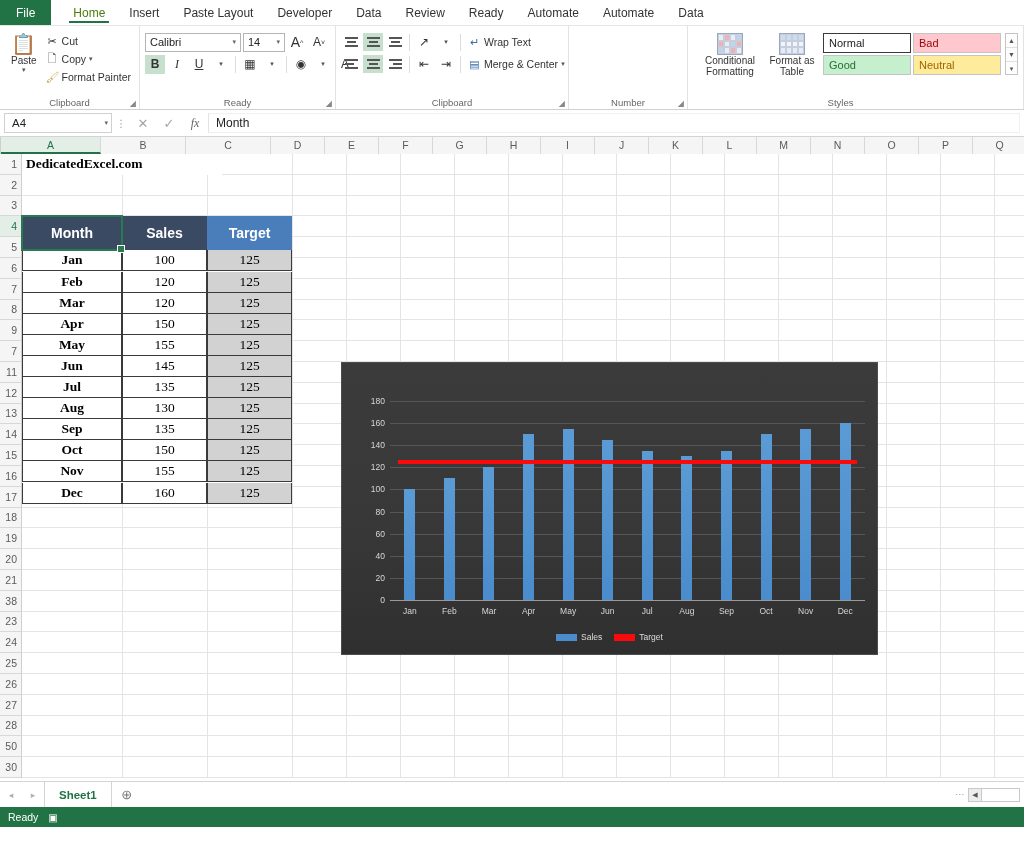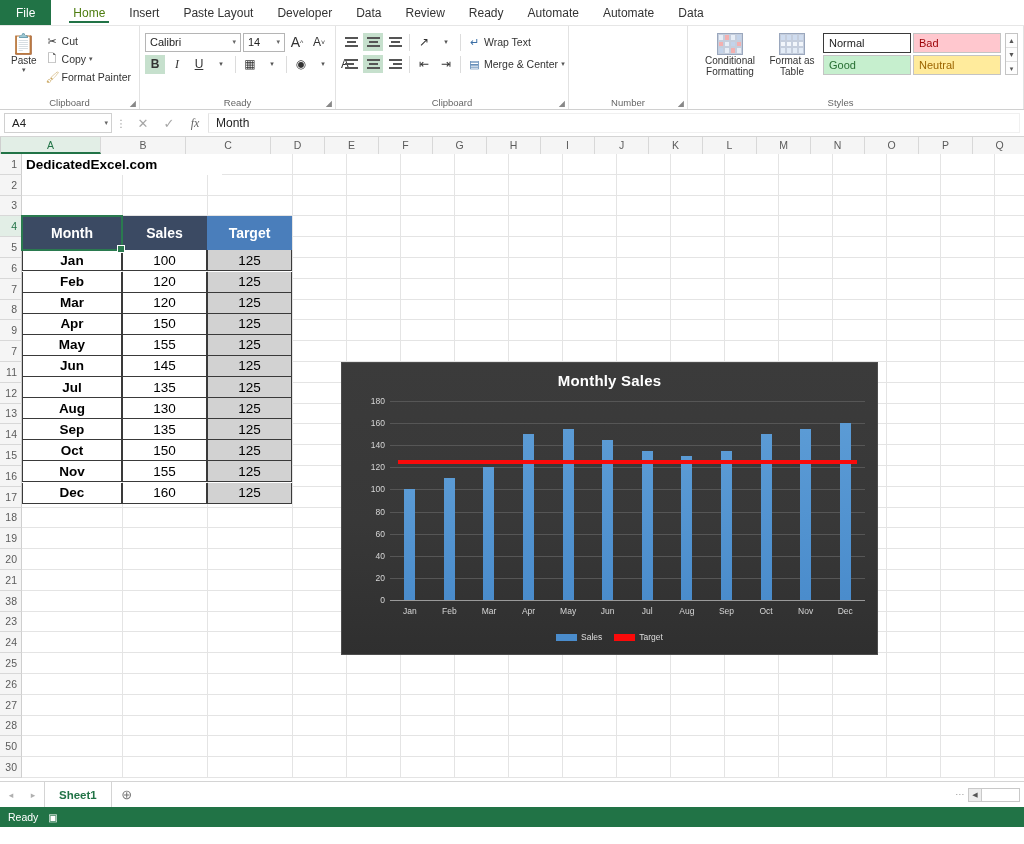--- a/index.html
+++ b/index.html
@@ -203,20 +203,21 @@
 
   #cells { position: relative; flex: 1; background: #fff; }
   .gridline-h { position: absolute; left: 0; right: 0; height: 1px; background: #e4e4e4; }
   .gridline-v { position: absolute; top: 0; bottom: 0; width: 1px; background: #e4e4e4; }
 
   .cell {
     position: absolute;
     display: flex; align-items: center;
     font-size: 12px; color: #000;
     padding: 0 4px;
+    font-family: Liberation Serif, serif;
   }
 
   
   .tbl-hdr {
     color: #ffffff; font-weight: bold; font-size: 14px;
     justify-content: center;
     font-family: "Liberation Sans", sans-serif;
   }
   .hdr-dark { background: #3b4a63; }
   .hdr-blue { background: #4a7ebb; }
@@ -686,21 +687,20 @@
         <div class="cell tbl-cell " style="left: 0px; width: 100px; top: 307.4px; height: 21.1px; z-index: 2; background: rgb(255, 255, 255);">Nov</div>
         <div class="cell tbl-cell num" style="left: 100px; width: 85px; top: 307.4px; height: 21.1px; z-index: 2; background: rgb(255, 255, 255);">155</div>
         <div class="cell tbl-cell num grey" style="left: 185px; width: 85px; top: 307.4px; height: 21.1px; z-index: 2;">125</div>
         <div class="cell tbl-cell " style="left: 0px; width: 100px; top: 328.5px; height: 21.1px; z-index: 2; background: rgb(255, 255, 255);">Dec</div>
         <div class="cell tbl-cell num" style="left: 100px; width: 85px; top: 328.5px; height: 21.1px; z-index: 2; background: rgb(255, 255, 255);">160</div>
         <div class="cell tbl-cell num grey" style="left: 185px; width: 85px; top: 328.5px; height: 21.1px; z-index: 2;">125</div>
       </div>
   </div>
 
   <div id="chart">
-    <div id="chart-title">Monthly Sales</div>
     <div id="plot" style="width: 475px; height: 199px;">
       <div id="target-line" style="top: 58.8056px; left: 7.79167px; right: 7.79167px; z-index: 4;"></div>
     <div class="axis0" style="top: 100%;"></div>
         <div class="ytick" style="top: 100%;">0</div>
         <div class="ygrid" style="top: 88.8889%;"></div>
         <div class="ytick" style="top: 88.8889%;">20</div>
         <div class="ygrid" style="top: 77.7778%;"></div>
         <div class="ytick" style="top: 77.7778%;">40</div>
         <div class="ygrid" style="top: 66.6667%;"></div>
         <div class="ytick" style="top: 66.6667%;">60</div>

